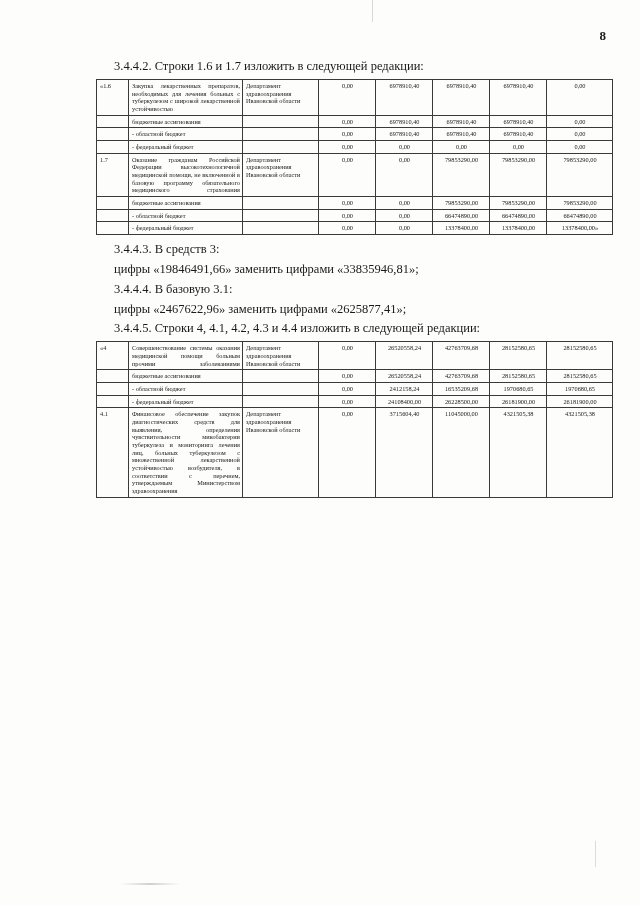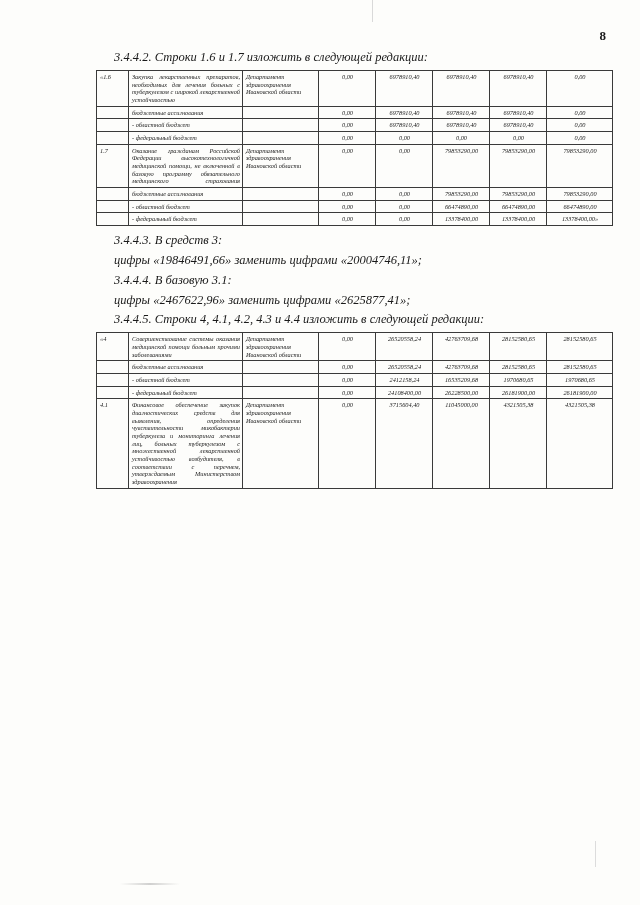--- a/index.html
+++ b/index.html
@@ -27,23 +27,22 @@
     position: absolute;
     right: 34px;
     top: 28px;
     font-size: 13px;
     font-weight: bold;
     font-family: "Liberation Serif", serif;
   }
   .content {
     position: absolute;
     left: 88px;
-    top: 47px;
+    top: 56px;
     width: 474px;
-    font-style: italic;
   }
   .para {
     font-size: 12.5px;
     line-height: 1.35;
     margin: 2px 0 3px 0;
     white-space: pre;
   }
   .para.indent {
     padding-left: 26px;
   }
@@ -208,21 +207,21 @@
           <td class="c-val">0,00</td>
           <td class="c-val">0,00</td>
           <td class="c-val">13378400,00</td>
           <td class="c-val">13378400,00</td>
           <td class="c-val-wide">13378400,00»</td>
         </tr>
       </tbody>
     </table>
 
     <div class="para indent">3.4.4.3. В средств 3:</div>
-    <div class="para indent2">цифры «19846491,66» заменить цифрами «20004746,11»;</div>
+    <div class="para indent2">цифры «19846491,66» заменить цифрами «33835946,81»;</div>
     <div class="para indent">3.4.4.4. В базовую 3.1:</div>
     <div class="para indent2">цифры «2467622,96» заменить цифрами «2625877,41»;</div>
     <div class="para indent">3.4.4.5. Строки 4, 4.1, 4.2, 4.3 и 4.4 изложить в следующей редакции:</div>
 
     <table class="doc-table">
       <tbody>
         <tr>
           <td class="c-num">«4</td>
           <td class="c-name justify-words">Совершенствование системы оказания медицинской помощи больным прочими заболеваниями</td>
           <td class="c-org">Департамент здравоохранения Ивановской области</td>

